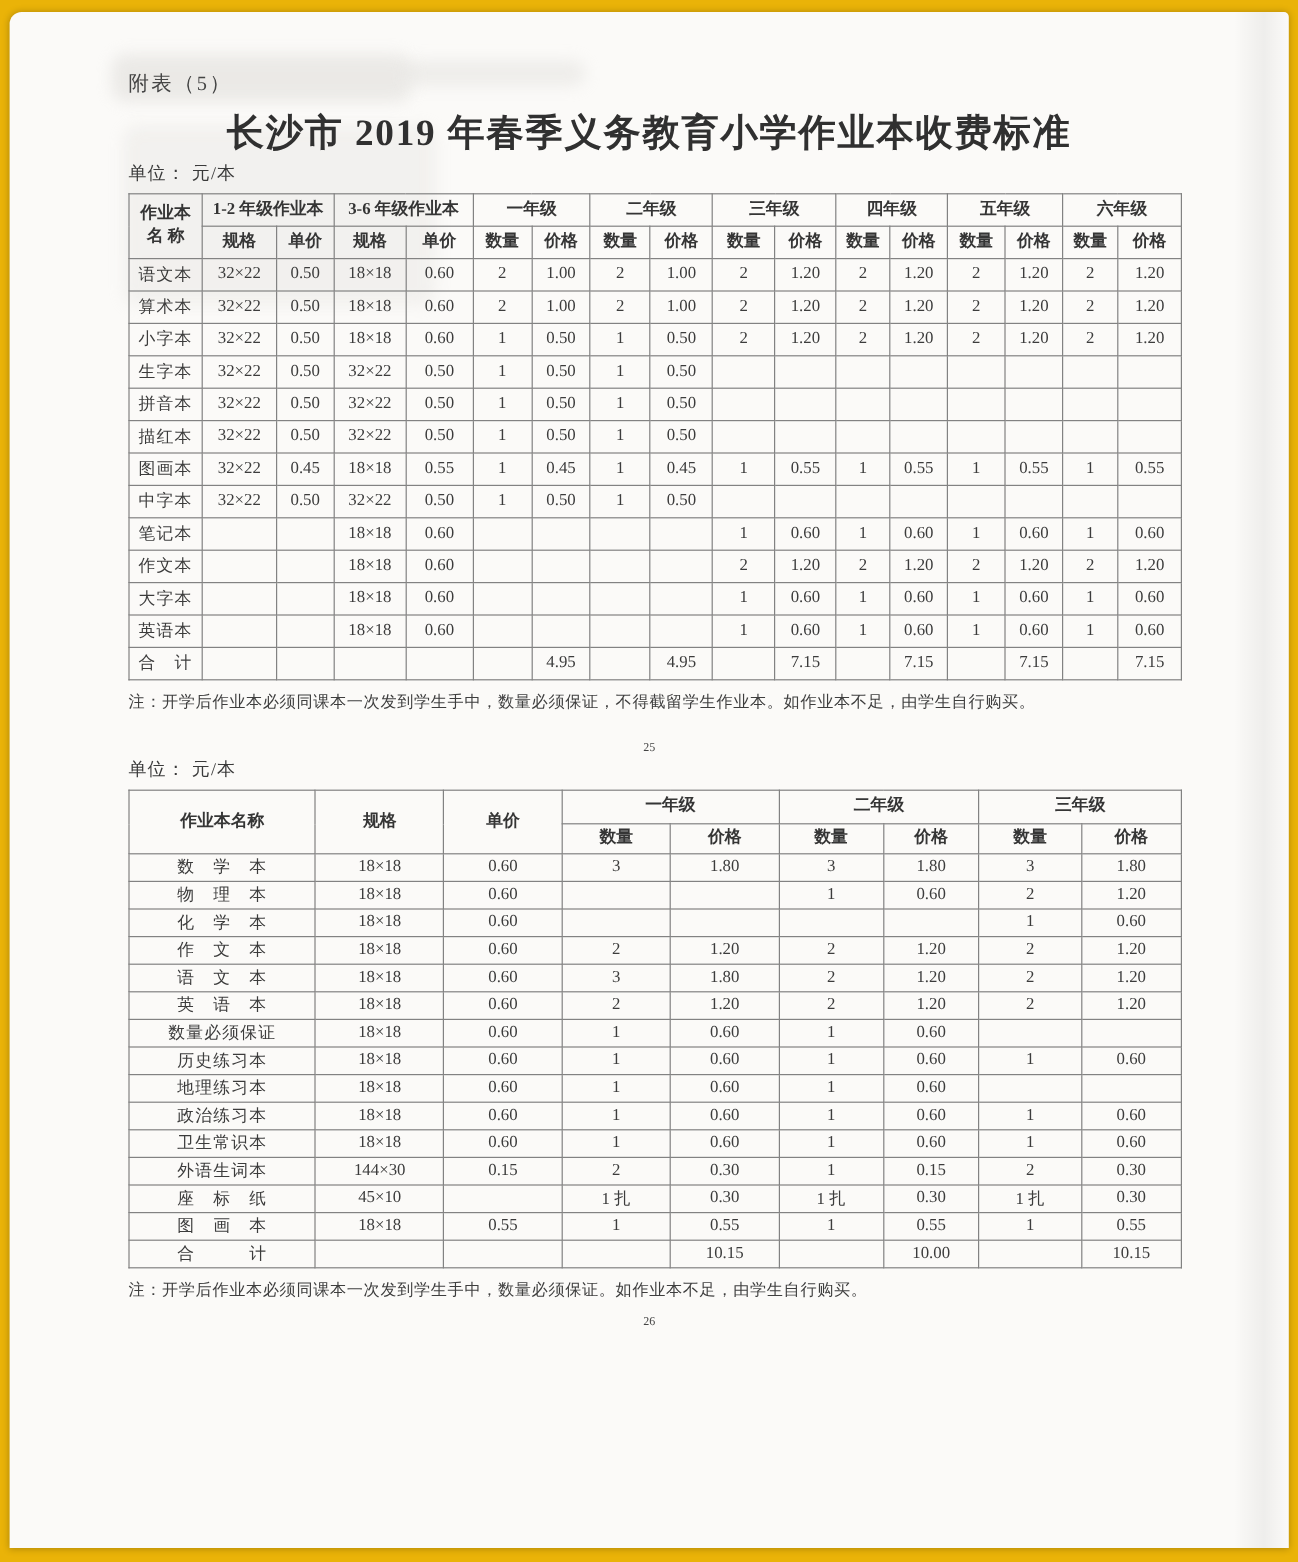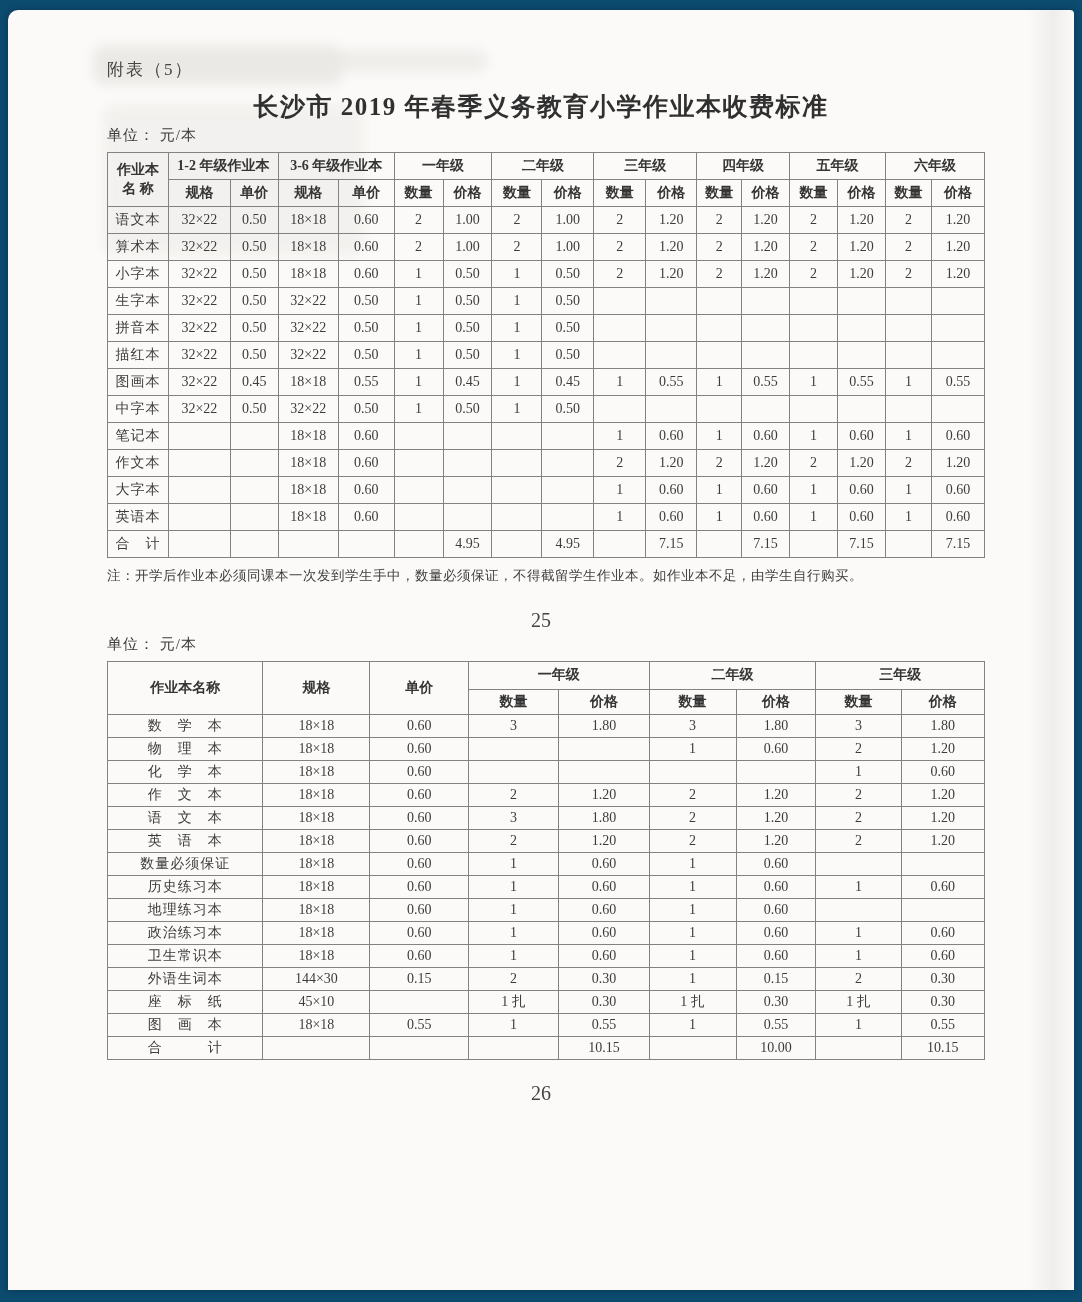--- a/index.html
+++ b/index.html
@@ -1,20 +1,20 @@
 <!DOCTYPE html>
 <html><head>
 <meta charset="utf-8">
 <style>
   * { margin:0; padding:0; box-sizing:border-box; }
   html,body { background:#8f8e8c; }
   .canvas {
     position:relative;
     width:1082px; height:1302px;
-    background:#0c4a6e;
+    background:#eab308;
     overflow:hidden;
     font-family:"Liberation Serif","DejaVu Serif",serif;
     color:#3a3a3a;
   }
   .page {
     position:absolute;
     left:8px; top:10px;
     width:1066px; height:1280px;
     background:#fbfaf8;
     border-radius:10px 4px 0 0;
@@ -28,21 +28,21 @@
     pointer-events:none;
   }
   .smudge { position:absolute; background:#d8d6d2; opacity:.45; filter:blur(6px); border-radius:12px; }
   .smudge.s1 { left:85px; top:35px; width:250px; height:40px; }
   .smudge.s2 { left:95px; top:95px; width:260px; height:150px; opacity:.25; }
   .smudge.s3 { left:330px; top:40px; width:150px; height:22px; opacity:.35; }
 
   .content { position:relative; }
 
   .attach-label { margin:48px 0 0 99px; font-size:17px; letter-spacing:2px; color:#454545; }
-  .doc-title { text-align:center; font-size:25px; font-weight:bold; letter-spacing:1.5px; margin-top:9px; color:#303030; }
+  .doc-title { text-align:center; font-size:31px; font-weight:bold; letter-spacing:1.5px; margin-top:9px; color:#303030; }
   .unit-line { width:878px; margin:3px 0 0 99px; font-size:15px; padding-right:16px; letter-spacing:1px; }
 
   table.fee-table {
     width:878px; margin:7px 0 0 99px;
     border-collapse:collapse;
     table-layout:fixed;
     font-size:14px;
     color:#3c3c3c;
     border-radius:26px;
   }
@@ -55,23 +55,23 @@
   }
   table.fee-table th { font-weight:bold; white-space:pre-line; line-height:1.35; color:#353535; }
   table.t1 thead th { height:27px; }
   table.t1 tbody td { height:27px; }
   table.t2 thead tr:first-child th { height:28px; }
   table.t2 thead tr:last-child th { height:25px; }
   table.t2 tbody td { height:23px; }
   table.fee-table td.row-name { letter-spacing:1px; }
 
   .note { margin:9px 0 0 99px; font-size:13.5px; color:#3e3e3e; letter-spacing:.5px; }
-  .page-number { text-align:center; font-size:20px; color:#444; }
+  .page-number { text-align:center; font-size:10px; color:#444; }
   .page-number.p25 { margin-top:24px; }
-  .page-number.p26 { margin-top:22px; }
+  .page-number.p26 { margin-top:12px; }
   .section-6 .attach-label { margin-top:43px; }
 </style>
 </head>
 <body>
 
 <div class="canvas">
   <div class="page">
     <div class="smudge s1"></div>
     <div class="smudge s2"></div>
     <div class="smudge s3"></div>
@@ -584,17 +584,18 @@
                 <td></td>
                 <td>10.15</td>
                 <td></td>
                 <td>10.00</td>
                 <td></td>
                 <td>10.15</td>
               </tr>
             </tbody>
         </table>
 
+        <p class="note">注：开学后作业本必须同课本一次发到学生手中，数量必须保证。如作业本不足，由学生自行购买。</p>
         <div class="page-number p26">26</div>
       </section>
     </div>
   </div>
 </div>
 
 </body></html>

